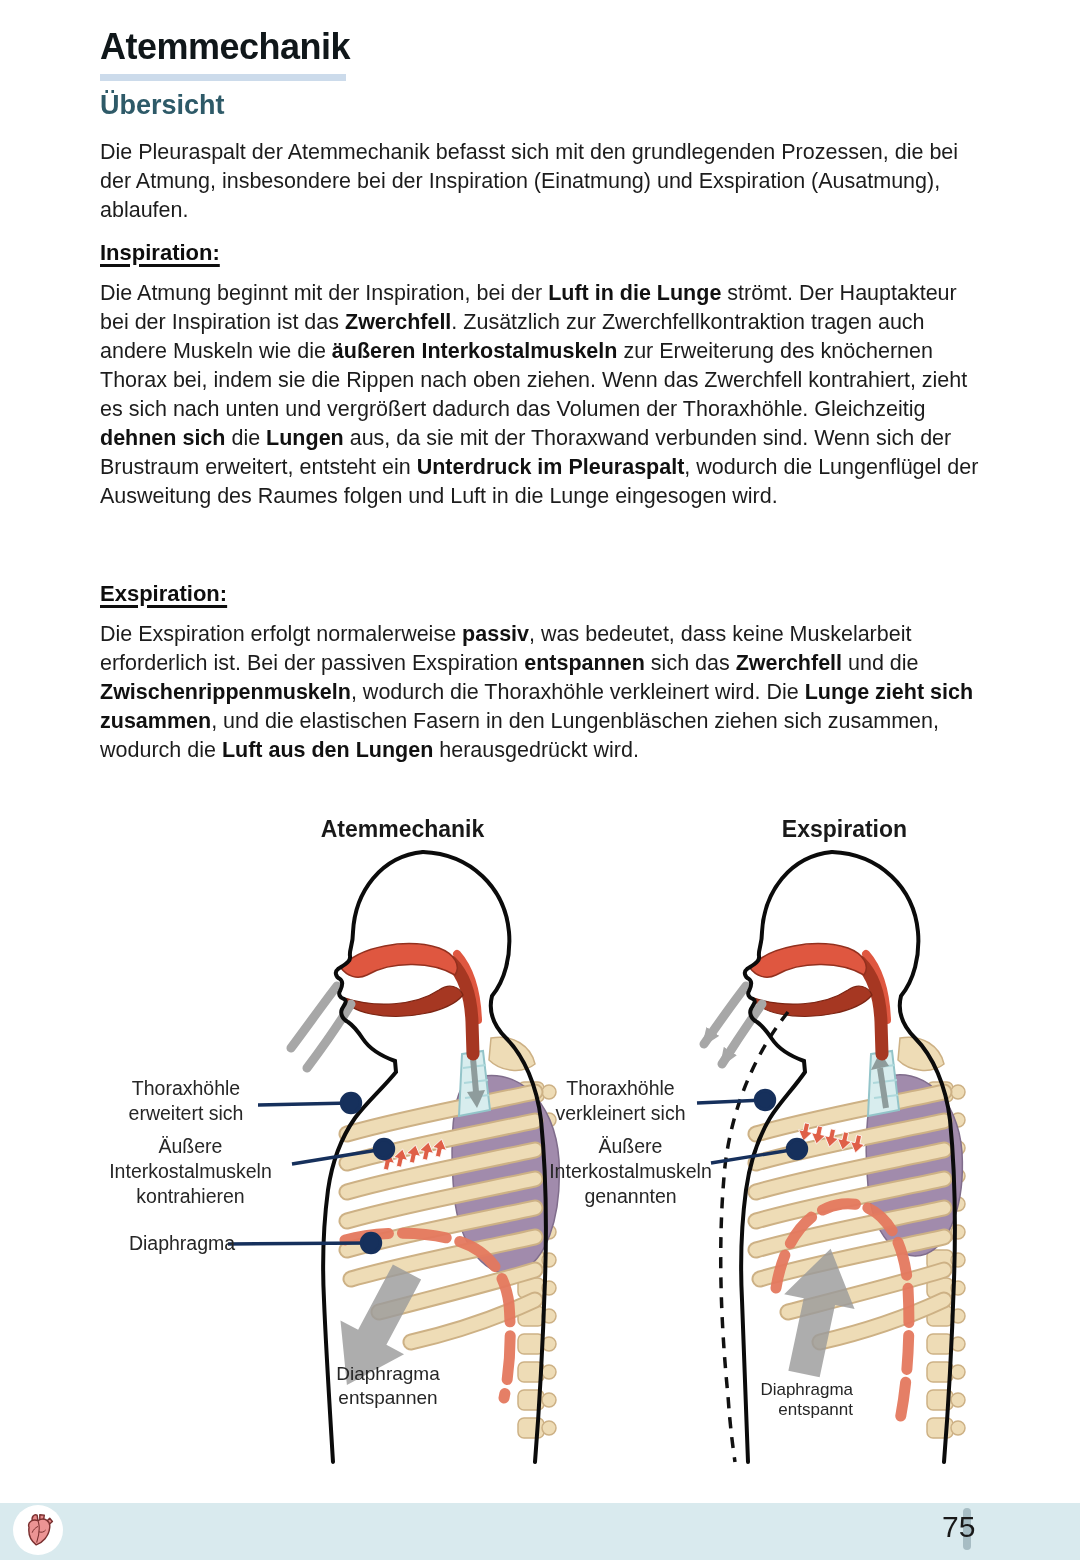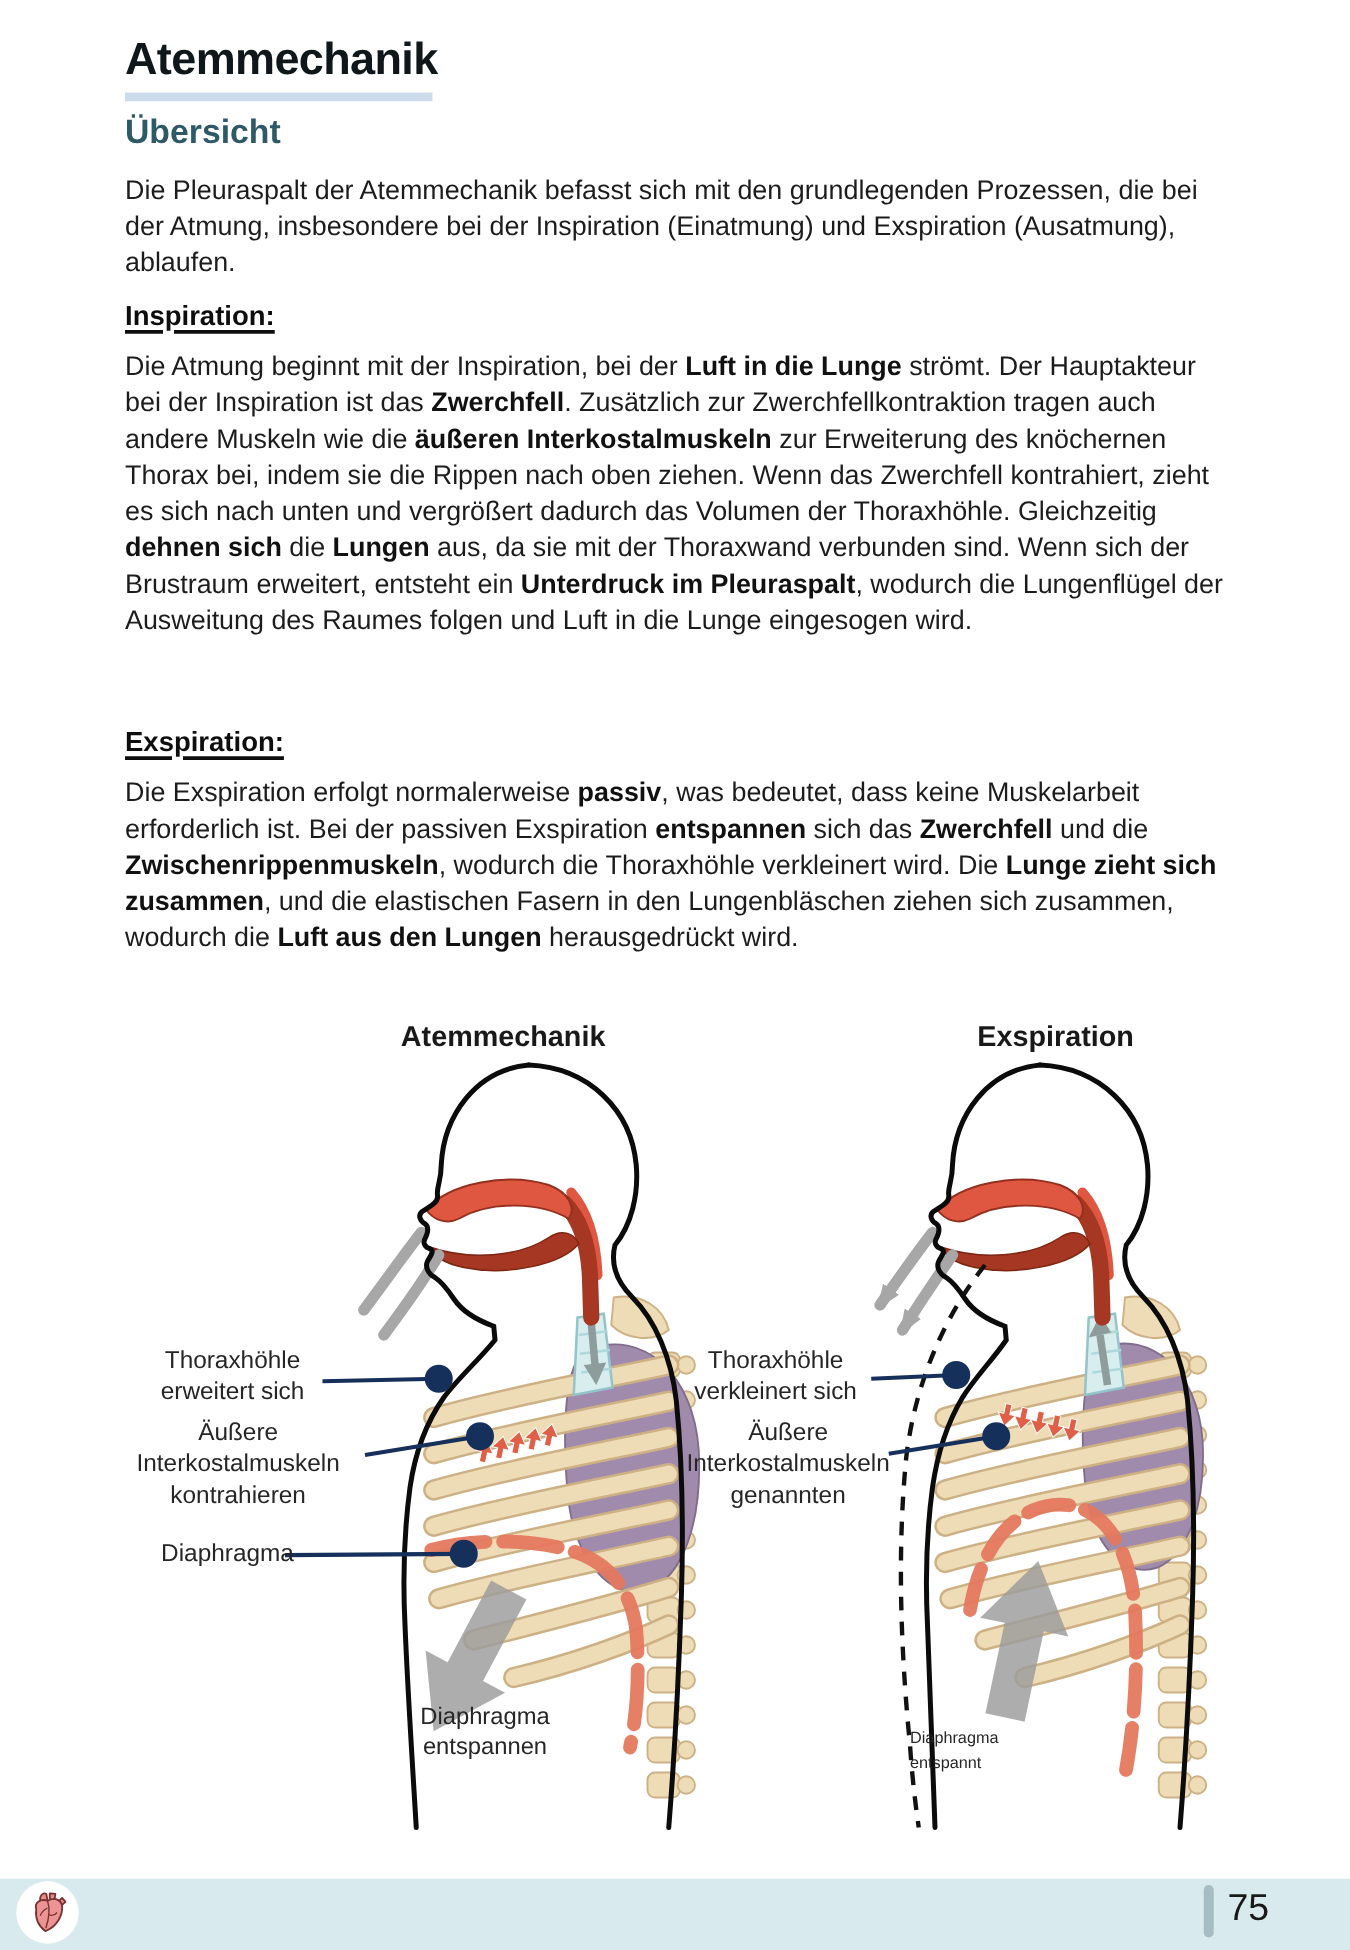--- a/index.html
+++ b/index.html
@@ -12,21 +12,21 @@
   .underline-bar{background:#ccdbeb;height:7px}
   .h2{font-size:27px;font-weight:800;color:#2e5a68}
   .body-text{font-size:21.5px;line-height:29px;color:#1c1c1c}
   .body-text b{font-weight:bold;color:#111}
   .subhead{font-size:22px;font-weight:800;color:#0e0e0e;text-decoration:underline;
            text-decoration-thickness:2.5px;text-underline-offset:4px}
   .fig-title{font-size:23px;font-weight:800;color:#191919;text-align:center}
   .fig-label{font-size:19.5px;color:#262626;text-align:center;line-height:25px}
   .fig-label.left-align{text-align:center}
   .fig-label-sm{font-size:19px;color:#262626;text-align:center;line-height:24px}
-  .fig-label-xs{font-size:13px;color:#262626;text-align:left;line-height:20px}
+  .fig-label-xs{font-size:17px;color:#262626;text-align:right;line-height:20px}
   .attr{font-size:12.8px;color:#9b9b9b;text-align:center;line-height:17.5px;width:1080px}
   .footer-band{background:#d9eaee;width:1080px;height:57px}
   .heart-circle{width:50px;height:50px;border-radius:50%;background:#ffffff;
                 display:flex;align-items:center;justify-content:center}
   .page-bar{width:8px;height:42px;border-radius:4px;background:#a7bdc4}
   .page-num{font-size:30px;color:#191919}
   svg{display:block}
 </style>
 </head>
 <body>
@@ -262,13 +262,13 @@
       <path d="M22,9 L22,3 L27,3.5 L26,10" fill="#e88b8b"></path>
       <path d="M28,12 L33,7 L36,10.5 L31,15" fill="#e88b8b"></path>
       <path d="M10,17 C8,11 14,7.5 20,9.5 C27,5.5 34,9.5 33,17.5 C32,27 25,34 18,36.5 C12,32 9,25 10,17 Z" fill="#ec9494"></path>
     </g>
     <path d="M20,9.5 C22.5,17 21.5,25 18.5,34" fill="none" stroke="#7a3030" stroke-width="1.2"></path>
     <path d="M20,16 C17,17.5 14.5,20 13.5,23 M21,22 C24,23 26.5,22.5 28.5,20" fill="none" stroke="#7a3030" stroke-width="1.1"></path>
   </svg>
 </div>
 
 <div class="abs page-bar" style="left:963px;top:1508px"></div>
-<div class="abs page-num" style="left:982px;top:1510px">75</div>
+<div class="abs page-num" style="left:942px;top:1510px">75</div>
 
 </body></html>

